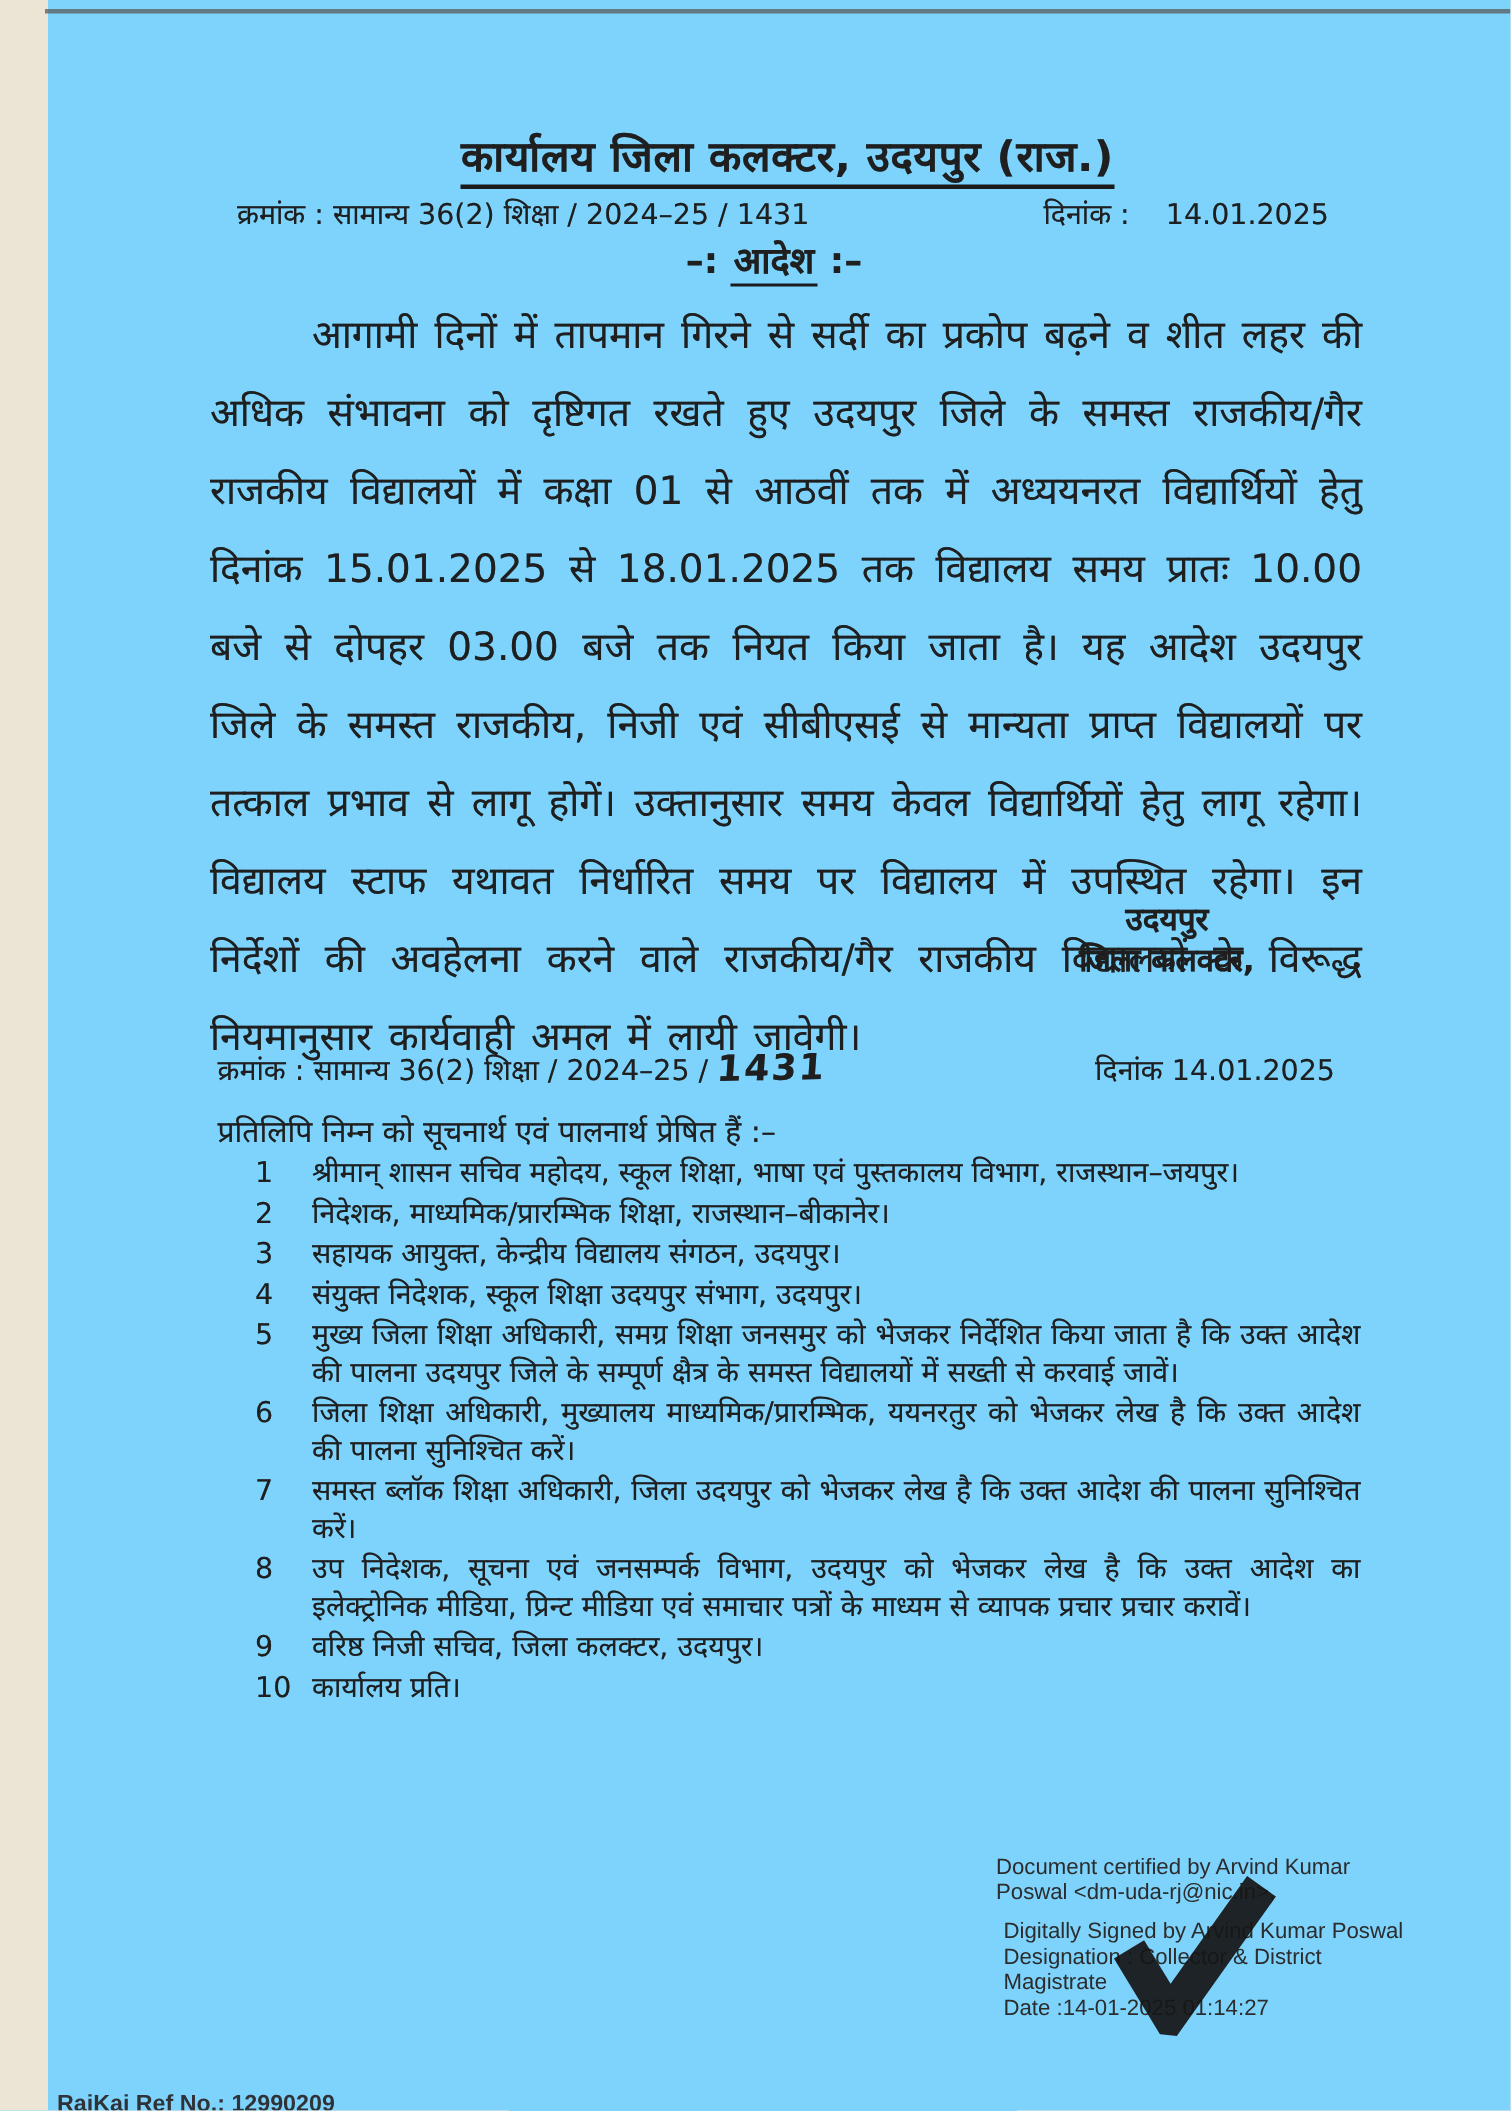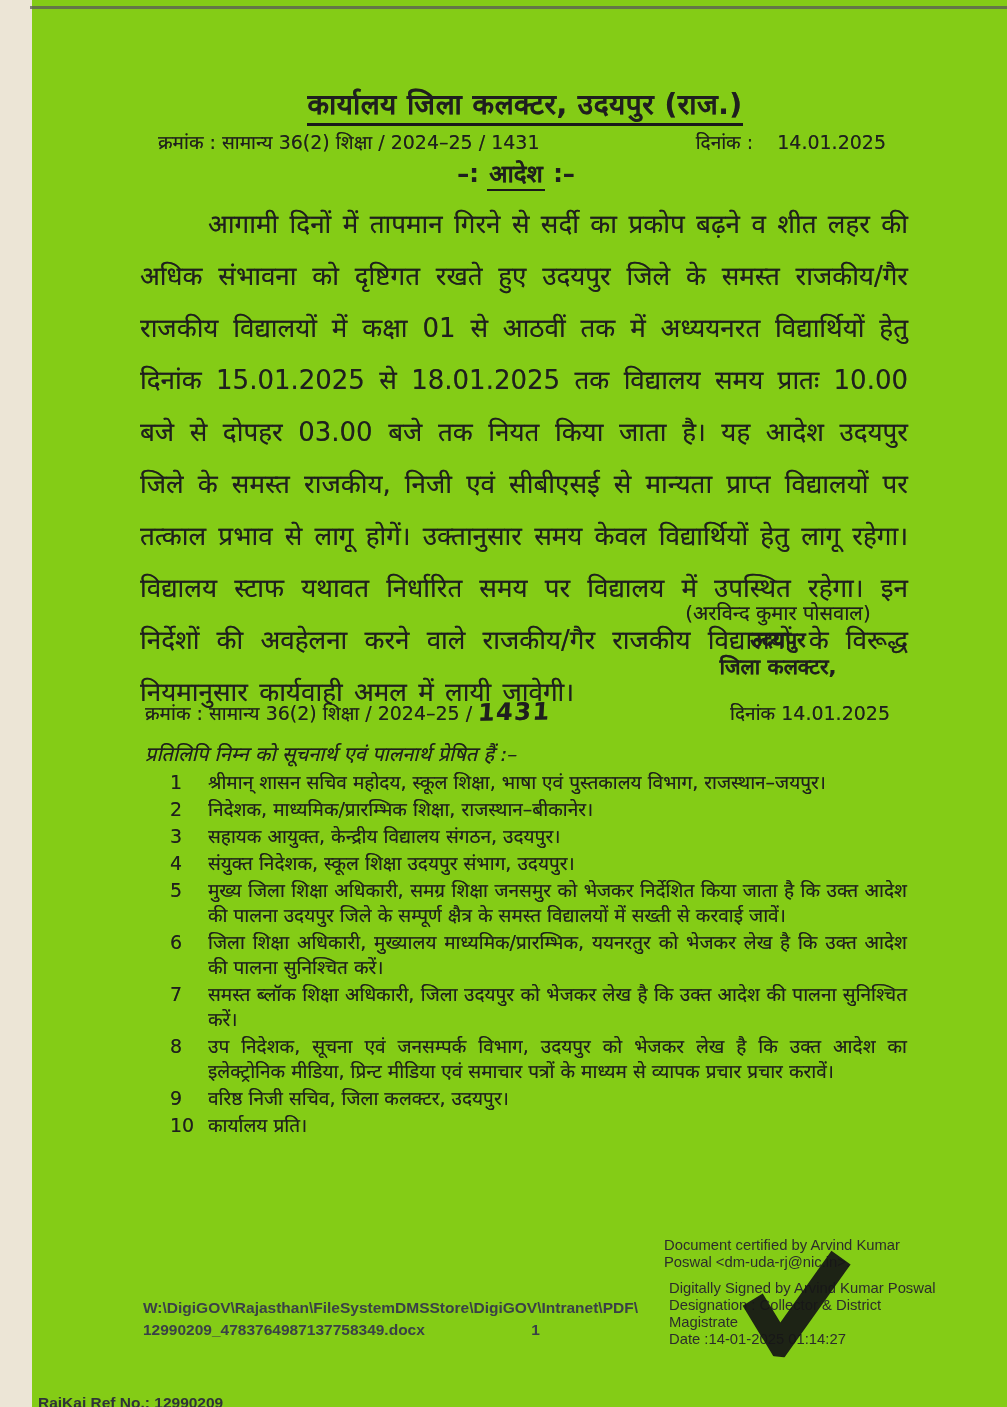--- a/index.html
+++ b/index.html
@@ -1,20 +1,20 @@
 <!DOCTYPE html>
 <html lang="hi"><head>
 <meta charset="utf-8">
 <style>
   html,body{margin:0;padding:0;background:#e8e8e8;}
   .page{
     position:relative;
     width:1007px;height:1407px;
     margin:0 auto;
-    background:#84cc16;
+    background:#7dd3fc;
     overflow:hidden;
     font-family:"DejaVu Sans",sans-serif;
     color:#1f1f1f;
   }
   .margin-strip{
     position:absolute;left:0;top:0;width:32px;height:100%;
     background:#ece5d6;
   }
   .scan-line-top{
     position:absolute;left:30px;right:0;top:6px;height:3px;
@@ -53,21 +53,20 @@
     font-size:19px;
   }
   .handwritten{
     display:inline-block;font-weight:bold;font-size:24px;
     transform:skewX(-5deg) rotate(-1deg);letter-spacing:1.5px;
     margin-left:6px;
   }
   .copy-heading{
     position:absolute;left:145px;width:745px;top:740px;
     font-size:20px;
-    font-style:italic;
   }
   .recipients{
     position:absolute;left:170px;width:737px;top:770px;
     font-size:19px;line-height:25px;
   }
   .recipient-row{display:flex;margin-bottom:2px;}
   .recipient-row .no{width:38px;flex:0 0 38px;}
   .recipient-row .txt{flex:1;text-align:justify;}
   .latin{font-family:"Liberation Sans",sans-serif;}
   .file-path{
@@ -114,21 +113,20 @@
 
   <div class="order-heading hindi">
     <span>–:</span>
     <span class="uword">आदेश</span>
     <span>:–</span>
   </div>
 
   <div class="order-body hindi">आगामी दिनों में तापमान गिरने से सर्दी का प्रकोप बढ़ने व शीत लहर की अधिक संभावना को दृष्टिगत रखते हुए उदयपुर जिले के समस्त राजकीय/गैर राजकीय विद्यालयों में कक्षा 01 से आठवीं तक में अध्ययनरत विद्यार्थियों हेतु दिनांक 15.01.2025 से 18.01.2025 तक विद्यालय समय प्रातः 10.00 बजे से दोपहर 03.00 बजे तक नियत किया जाता है। यह आदेश उदयपुर जिले के समस्त राजकीय, निजी एवं सीबीएसई से मान्यता प्राप्त विद्यालयों पर तत्काल प्रभाव से लागू होगें। उक्तानुसार समय केवल विद्यार्थियों हेतु लागू रहेगा। विद्यालय स्टाफ यथावत निर्धारित समय पर विद्यालय में उपस्थित रहेगा। इन निर्देशों की अवहेलना करने वाले राजकीय/गैर राजकीय विद्यालयों के विरूद्ध नियमानुसार कार्यवाही अमल में लायी जावेगी।</div>
 
   <div class="signatory hindi">
-    <div>(अरविन्द कुमार पोसवाल)</div>
     <div class="bold">उदयपुर</div>
     <div class="bold">जिला कलक्टर,</div>
   </div>
 
   <div class="ref-row2 hindi">
     <span>
       <span>क्रमांक : सामान्य 36(2) शिक्षा / 2024–25 /</span><span class="handwritten">1431</span>
     </span>
     <span>
       <span>दिनांक</span>
@@ -174,27 +172,20 @@
     <div class="recipient-row">
       <span class="no">9</span>
       <span class="txt">वरिष्ठ निजी सचिव, जिला कलक्टर, उदयपुर।</span>
     </div>
     <div class="recipient-row">
       <span class="no">10</span>
       <span class="txt">कार्यालय प्रति।</span>
     </div>
   </div>
 
-  <div class="file-path latin">
-    <div>W:\DigiGOV\Rajasthan\FileSystemDMSStore\DigiGOV\Intranet\PDF\</div>
-    <div>
-      <span>12990209_4783764987137758349.docx</span>
-      <span class="pageno">1</span>
-    </div>
-  </div>
 
   <div class="cert-block latin">
     <div>Document certified by Arvind Kumar Poswal &lt;dm-uda-rj@nic.in&gt;.</div>
     <div class="part2">
       <div>Digitally Signed by Arvind Kumar Poswal</div>
       <div>Designation : Collector &amp; District Magistrate</div>
       <div>Date :14-01-2025 01:14:27</div>
     </div>
   </div>
 

